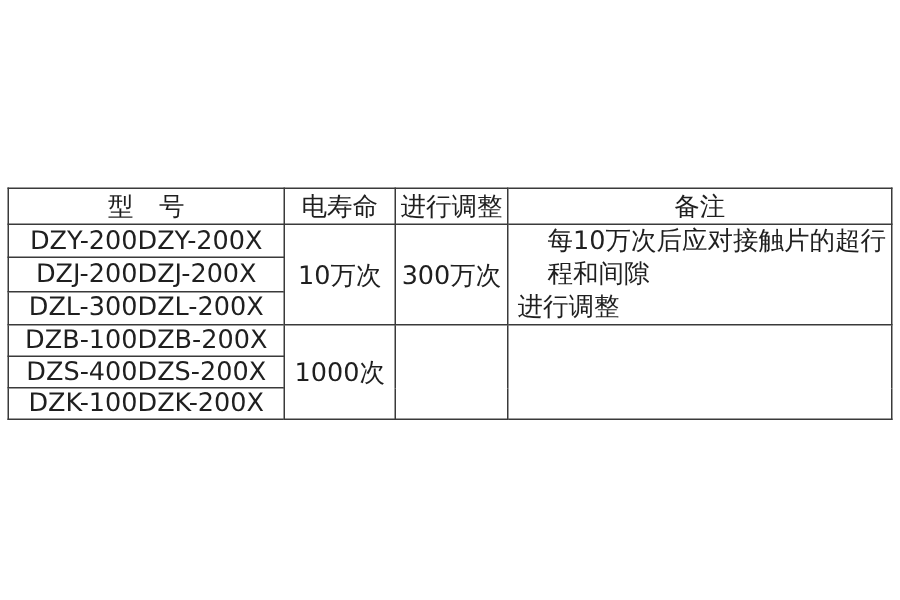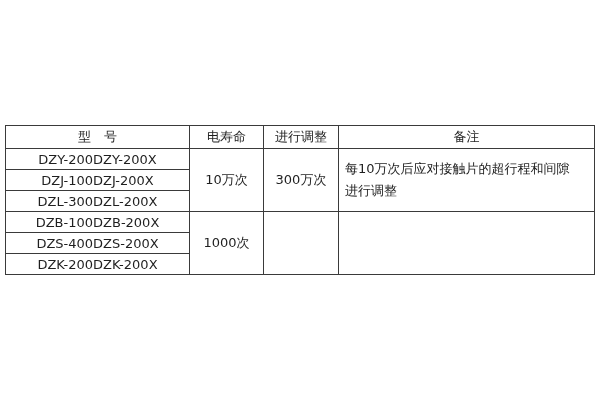--- a/index.html
+++ b/index.html
@@ -18,21 +18,21 @@
     background: #ffffff;
     overflow: hidden;
   }
   table.spec-table {
     position: absolute;
     left: 5px;
     top: 125px;
     width: 589px;
     border-collapse: collapse;
     table-layout: fixed;
-    font-size: 13px;
+    font-size: 17px;
     color: #1f1f1f;
   }
   .spec-table th,
   .spec-table td {
     border: 1px solid #3a3a3a;
     padding: 0;
     text-align: center;
     vertical-align: middle;
     font-weight: normal;
     overflow: hidden;
@@ -53,20 +53,21 @@
   td.remarks-cell {
     text-align: left;
     vertical-align: middle;
     padding-left: 6px;
     white-space: normal;
   }
   .remark-line {
     line-height: 22px;
   }
   .remark-line.first {
+    margin-left: 20px;
   }
 </style>
 </head>
 <body>
 
 <div class="page">
   <table class="spec-table">
     <colgroup>
       <col style="width:184px">
       <col style="width:74px">
@@ -92,21 +93,21 @@
         <td rowspan="3">10万次</td>
         <td rowspan="3">300万次</td>
         <td rowspan="3" class="remarks-cell">
           <div class="remark-line first">每10万次后应对接触片的超行程和间隙</div>
           <div class="remark-line">进行调整</div>
         </td>
       </tr>
       <tr>
         <td>
           <div class="model-pair">
-            <span>DZJ-100</span>
+            <span>DZJ-200</span>
             <span>DZJ-200X</span>
           </div>
         </td>
       </tr>
       <tr>
         <td>
           <div class="model-pair">
             <span>DZL-300</span>
             <span>DZL-200X</span>
           </div>
@@ -130,20 +131,20 @@
         <td>
           <div class="model-pair">
             <span>DZS-400</span>
             <span>DZS-200X</span>
           </div>
         </td>
       </tr>
       <tr>
         <td>
           <div class="model-pair">
-            <span>DZK-200</span>
+            <span>DZK-100</span>
             <span>DZK-200X</span>
           </div>
         </td>
       </tr>
     </tbody>
   </table>
 </div>
 
 </body></html>

